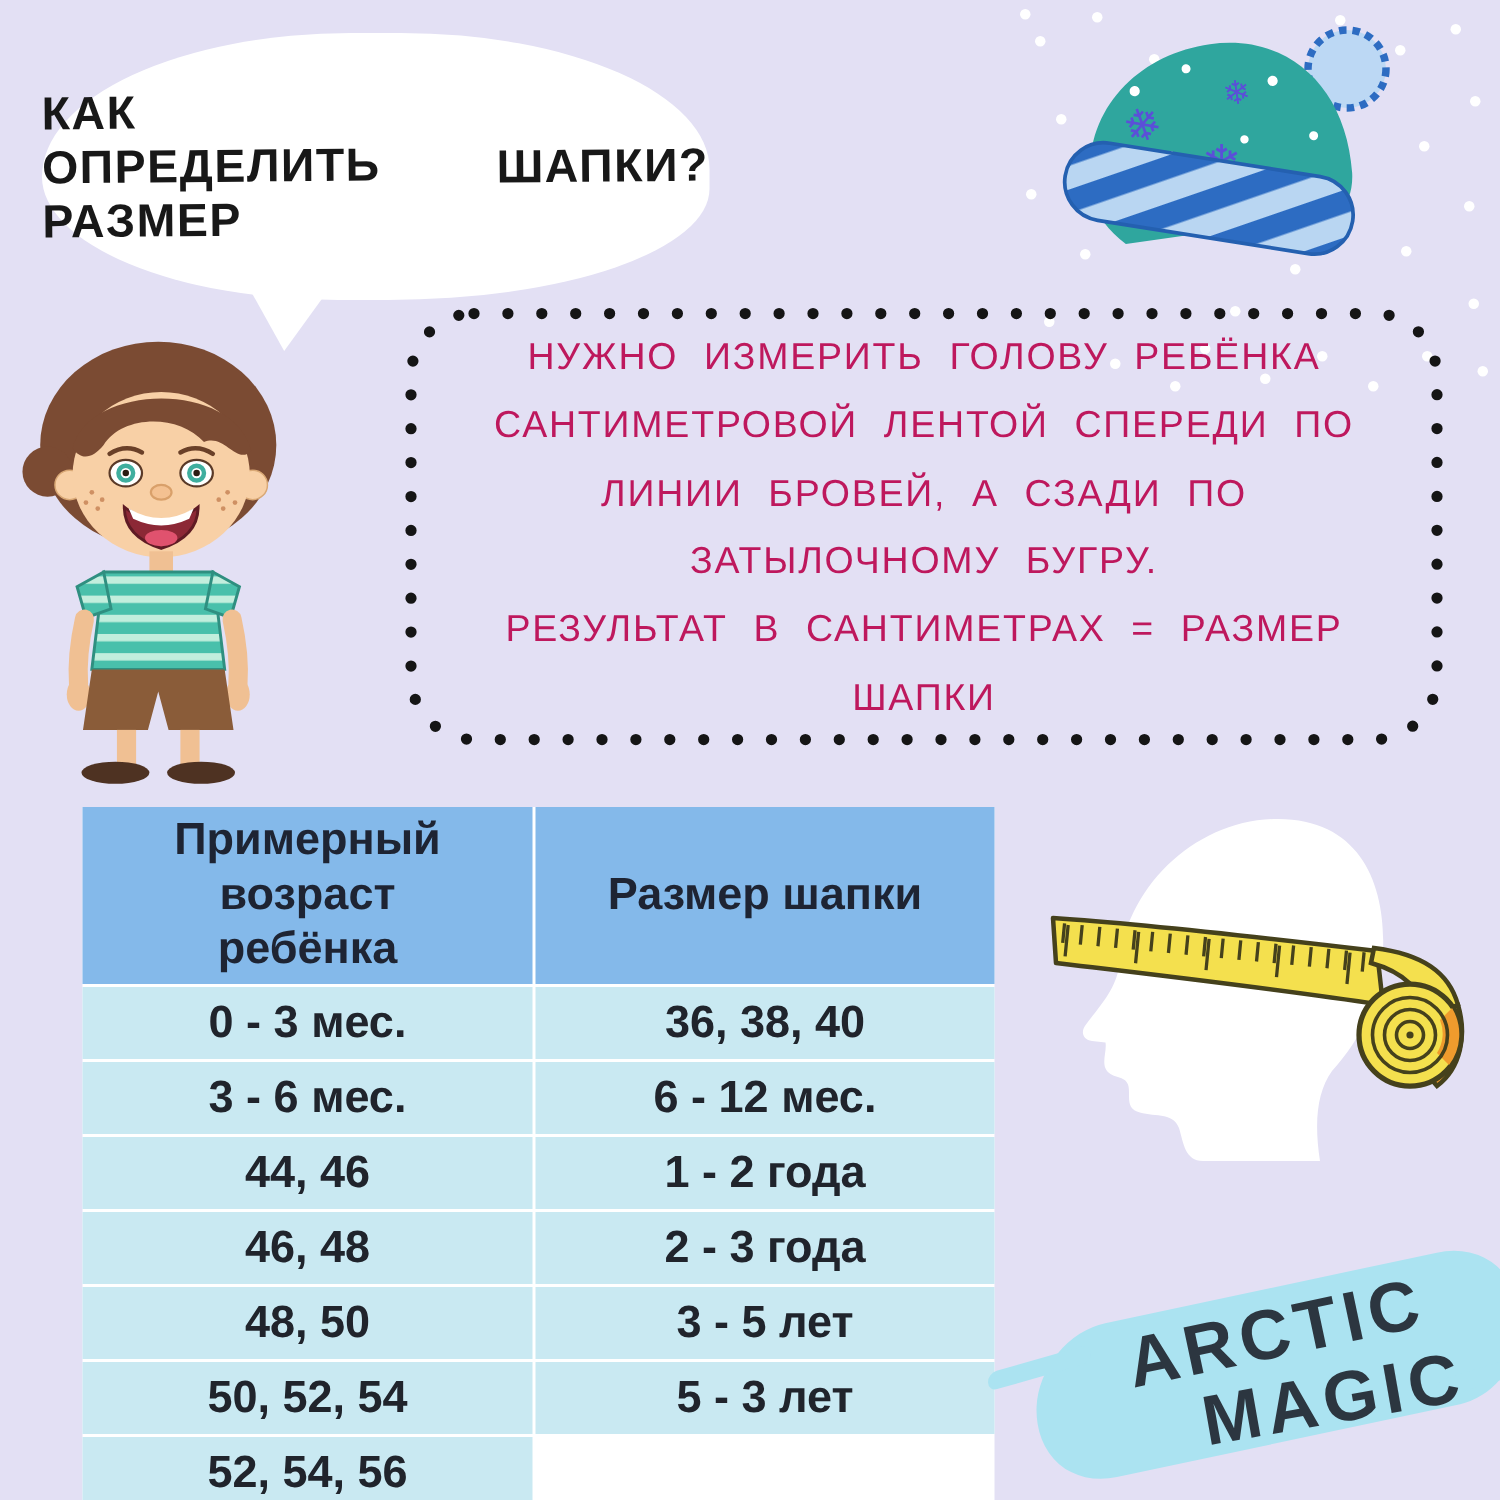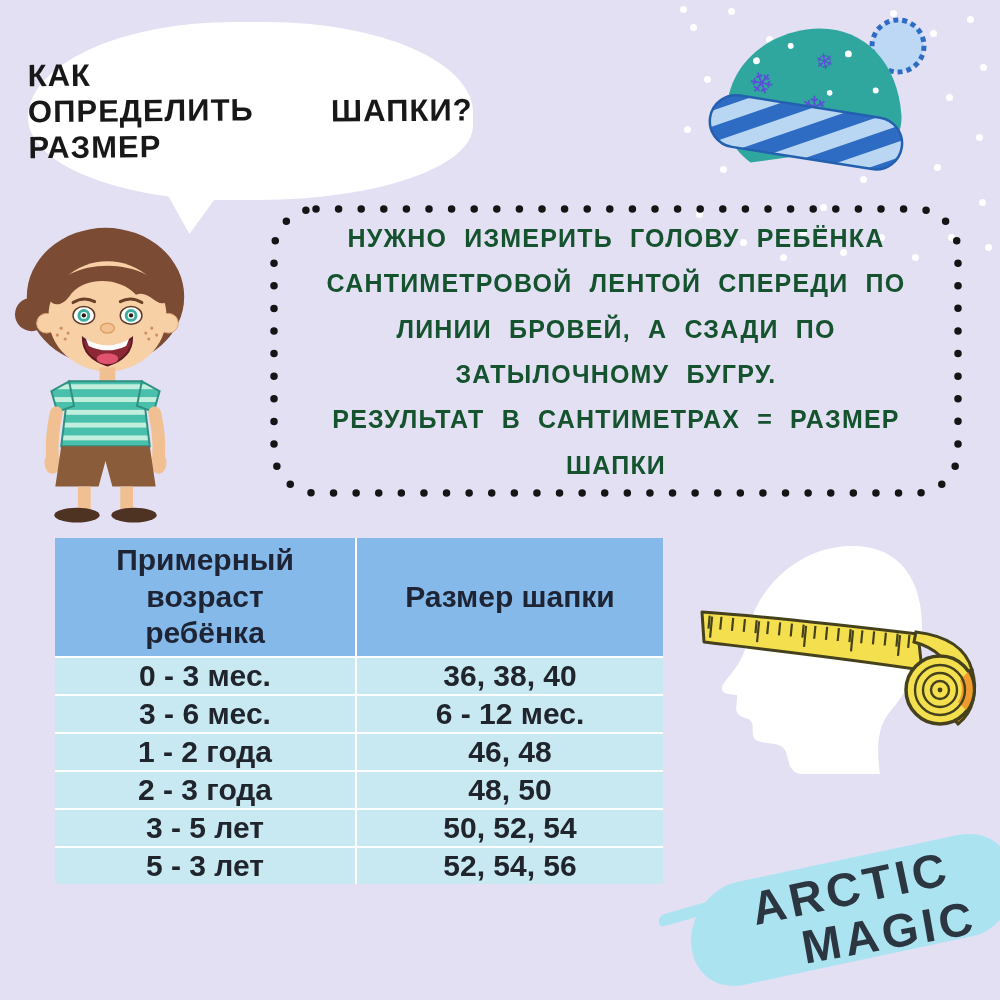--- a/index.html
+++ b/index.html
@@ -23,28 +23,28 @@
     align-items:center; justify-content:center; gap:14px; z-index:3; }
   .bubble-tail { position:absolute; left:152px; top:178px; width:78px; height:56px; background:#fff;
     clip-path:polygon(8% 0, 100% 0, 48% 100%); z-index:2; }
   .bubble-line { font-size:31px; font-weight:bold; letter-spacing:1px; color:#181818; transform:rotate(-0.5deg); }
 
   
   .dotted-box { position:absolute; left:265px; top:200px; width:702px; height:302px; z-index:1; }
   .dotted-box svg { position:absolute; inset:0; }
   .instructions { position:absolute; left:285px; top:216px; width:662px; height:272px;
     display:flex; flex-direction:column; justify-content:space-around; text-align:center; z-index:2; }
-  .instr-line { font-size:25px; font-weight:bold; letter-spacing:1.2px; word-spacing:9px; color:#14532d; }
+  .instr-line { font-size:25px; font-weight:normal; letter-spacing:1.2px; word-spacing:9px; color:#be185d; }
 
   
   .size-table { position:absolute; left:55px; top:538px; width:608px; display:grid;
     grid-template-columns:300px 1fr; gap:2px; background:#fff; z-index:2; }
   .cell { display:flex; align-items:center; justify-content:center; text-align:center; }
   .th { height:118px; background:#84b9ea; color:#1e2433; font-size:30px; font-weight:bold; line-height:1.22; padding:0 28px; }
-  .td { height:36px; background:#c9e9f2; color:#20242c; font-size:30px; font-weight:bold; }
+  .td { height:48px; background:#c9e9f2; color:#20242c; font-size:30px; font-weight:bold; }
 
   
   .hat-illo { position:absolute; left:702px; top:6px; width:240px; height:185px; z-index:2; }
   .boy-illo { position:absolute; left:8px; top:218px; width:195px; height:305px; z-index:4; }
   .head-illo { position:absolute; left:692px; top:530px; width:305px; height:250px; z-index:2; }
 
   
   .brand { position:absolute; left:706px; top:828px; width:300px; height:170px; transform:rotate(-12deg); z-index:2; }
   .brand-brush { position:absolute; left:-18px; top:30px; width:330px; height:102px; background:#abe3f1;
     border-radius:46px 60px 40px 58px; transform:skewX(-14deg); }
@@ -158,20 +158,21 @@
     <div class="instr-line">ШАПКИ</div>
   </div>
 
   <div class="size-table">
     <div class="cell th">Примерный возраст ребёнка</div>
     <div class="cell th">Размер шапки</div>
     <div class="cell td">0 - 3 мес.</div>
     <div class="cell td">36, 38, 40</div>
     <div class="cell td">3 - 6 мес.</div>
     <div class="cell td">6 - 12 мес.</div>
+    <div class="cell td">44, 46</div>
     <div class="cell td">1 - 2 года</div>
     <div class="cell td">46, 48</div>
     <div class="cell td">2 - 3 года</div>
     <div class="cell td">48, 50</div>
     <div class="cell td">3 - 5 лет</div>
     <div class="cell td">50, 52, 54</div>
     <div class="cell td">5 - 3 лет</div>
     <div class="cell td">52, 54, 56</div>
   </div>
 

